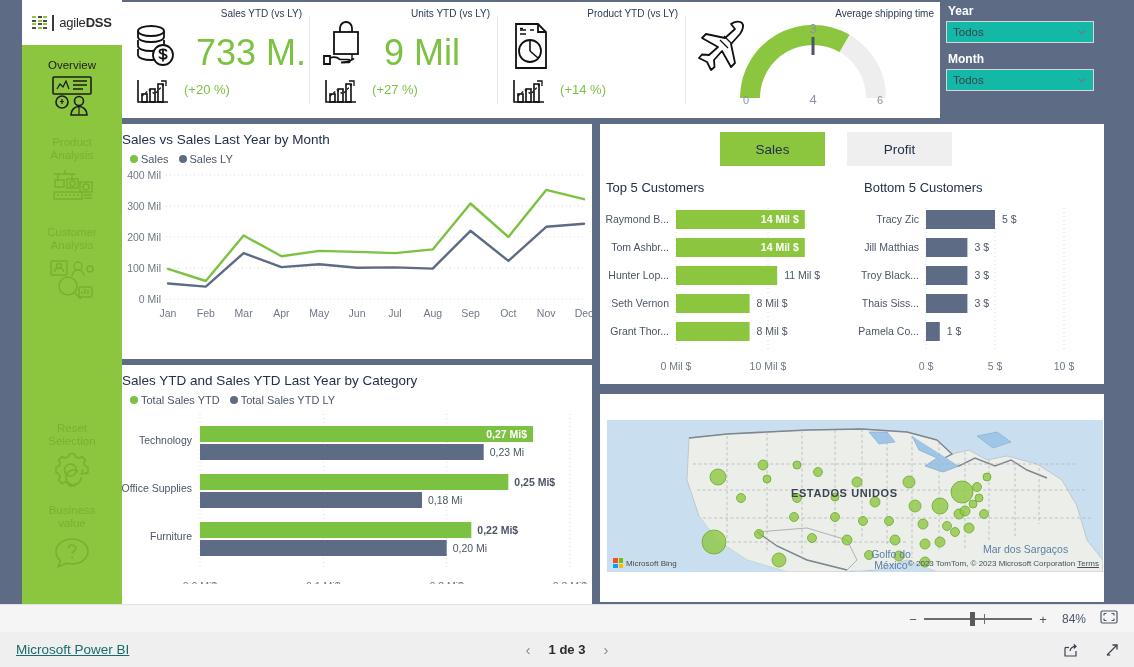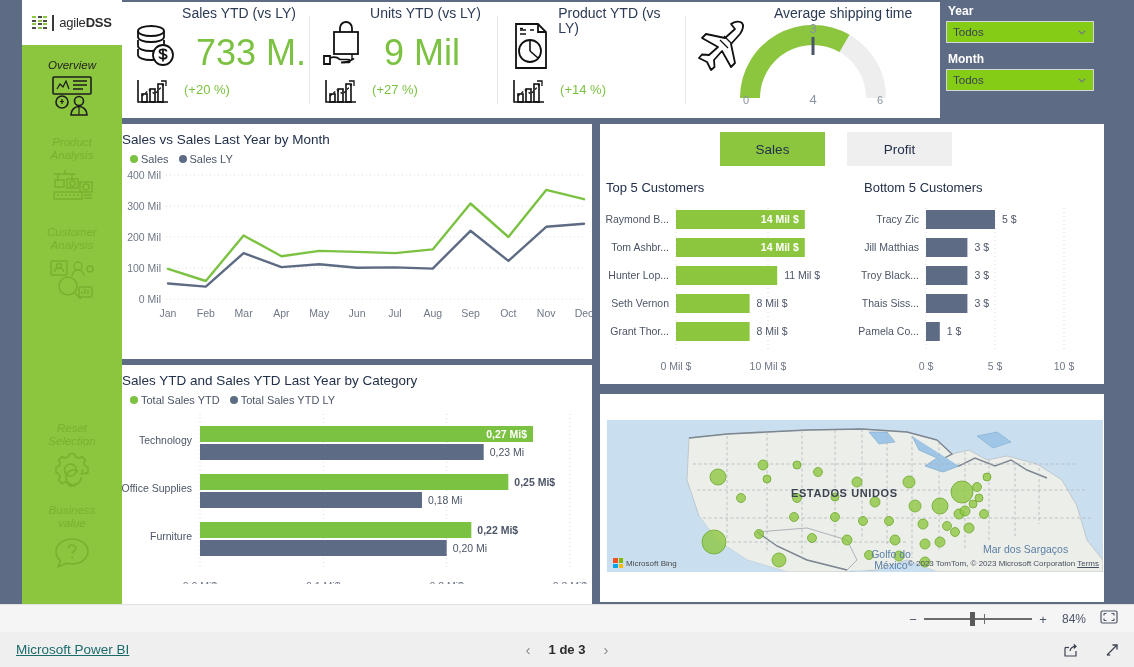--- a/index.html
+++ b/index.html
@@ -20,50 +20,50 @@
             display:flex;align-items:center;justify-content:center;}
   .logo{display:flex;align-items:center;gap:3px;}
   .logo-bars{display:grid;grid-template-columns:repeat(3,4px);grid-auto-rows:2px;gap:1.5px;}
   .logo-bars i{display:block;background:#8cc63e;width:100%;height:100%;}
   .logo-bars i.d{background:#4b4b4b;}
   .logo-sep{width:2px;height:16px;background:#3a3a3a;margin:0 2px;}
   .logo-txt{font-size:13px;color:#2b2b2b;letter-spacing:-.2px;}
   .logo-txt b{font-weight:bold;}
 
   .nav{position:absolute;left:22px;top:45px;width:100px;}
-  .nav-item{width:100px;text-align:center;padding:6px 0 2px;cursor:pointer;font-style:italic;}
+  .nav-item{width:100px;text-align:center;padding:6px 0 2px;cursor:pointer;}
   .nav-label{font-size:11.5px;line-height:13px;color:#1d1d1d;}
   .nav-item.dim .nav-label{color:#7ab02f;}
   .nav-icon{display:flex;align-items:center;justify-content:center;height:48px;}
   .nav-icon svg{display:block;}
 
   
   .kpi-strip{position:absolute;left:122px;top:2px;width:818px;height:116px;background:#ffffff;
              display:flex;}
   .kpi{flex:1;position:relative;}
   .kpi.sep::after{content:"";position:absolute;right:0;top:14px;bottom:14px;width:1px;background:#e8e8e8;}
-  .kpi-title{position:absolute;right:8px;top:4px;width:120px;
-             font-size:14px;line-height:15px;color:#2b3a55;}
+  .kpi-title{position:absolute;right:8px;top:4px;width:120px;text-align:right;
+             font-size:10px;line-height:15px;color:#2b3a55;}
   .kpi-icon{position:absolute;left:8px;top:18px;width:54px;height:52px;}
   .kpi-val{position:absolute;left:46px;top:34px;right:4px;font-size:36px;line-height:34px;
            color:#7cc242;white-space:nowrap;overflow:hidden;margin-left:28px;}
   .kpi-trend-icon{position:absolute;left:12px;top:74px;width:38px;height:30px;}
   .kpi-delta{position:absolute;left:62px;top:80px;font-size:13px;color:#7cc242;}
   .kpi.gauge-card .kpi-title{width:160px;top:4px;right:6px;}
 
   
   .gauge-wrap{position:absolute;left:0;right:0;top:22px;height:86px;}
   .gauge-svg{display:block;margin:0 auto;}
   .g-lbl{font-size:11px;fill:#8a93a3;font-family:"Liberation Sans",sans-serif;}
   .g-lbl.big{font-size:13px;}
 
   
   .slicers{position:absolute;left:946px;top:4px;width:150px;}
   .slicer-label{font-size:12px;color:#ffffff;margin:0 0 3px 2px;font-weight:bold;}
-  .slicer{width:148px;height:22px;background:#84cc16;border:1px solid #d6d6d6;
+  .slicer{width:148px;height:22px;background:#14b8a6;border:1px solid #d6d6d6;
           display:flex;align-items:center;justify-content:space-between;padding:0 6px;
           box-sizing:border-box;margin-bottom:9px;cursor:pointer;}
   .slicer span{font-size:11.5px;color:#3c4250;}
   .chev{width:10px;height:10px;}
 
   
   .panel{position:absolute;background:#ffffff;}
   .panel-title{font-size:13.5px;color:#22304a;padding:8px 0 0 0;font-weight:normal;}
 
   .legend{display:flex;gap:10px;padding:6px 0 0 8px;align-items:center;}

